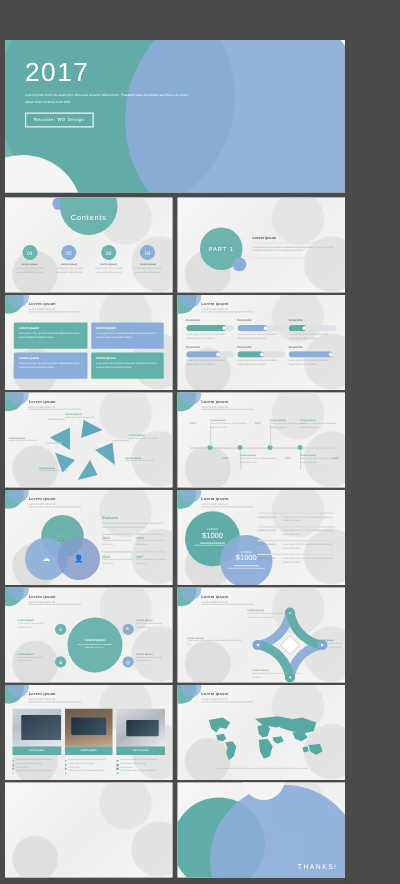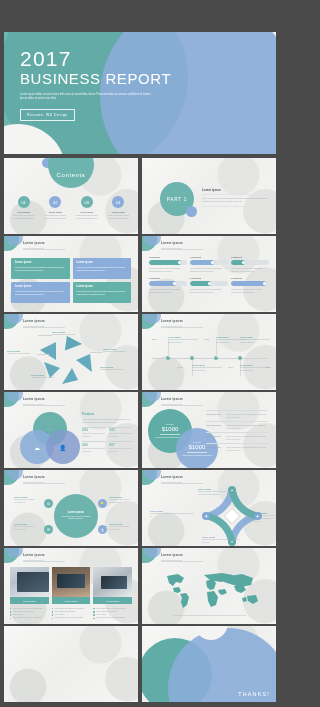--- a/index.html
+++ b/index.html
@@ -248,21 +248,20 @@
 
 <div class="page">
 
   <div class="hero">
     <div class="hero-teal"></div>
     <div class="hero-teal2"></div>
     <div class="hero-blue"></div>
     <div class="hero-white-lb"></div>
     <div class="hero-txt">
       <div class="hero-year">2017</div>
-      <div class="hero-title">BUSINESS REPORT</div>
       <div class="hero-sub">Lorem ipsum dolor sit amet nunc felis eros sit amet tellus lorem. Praesent vitae accumsan sed libero at Lorem ipsum dolor sit amet nunc felis.</div>
       <div class="hero-btn">Recoate: WD Design</div>
     </div>
   </div>
 
   <div class="grid">
 
     <div class="slide">
       <div class="poly"></div>
       <div class="s1-dot"></div>

